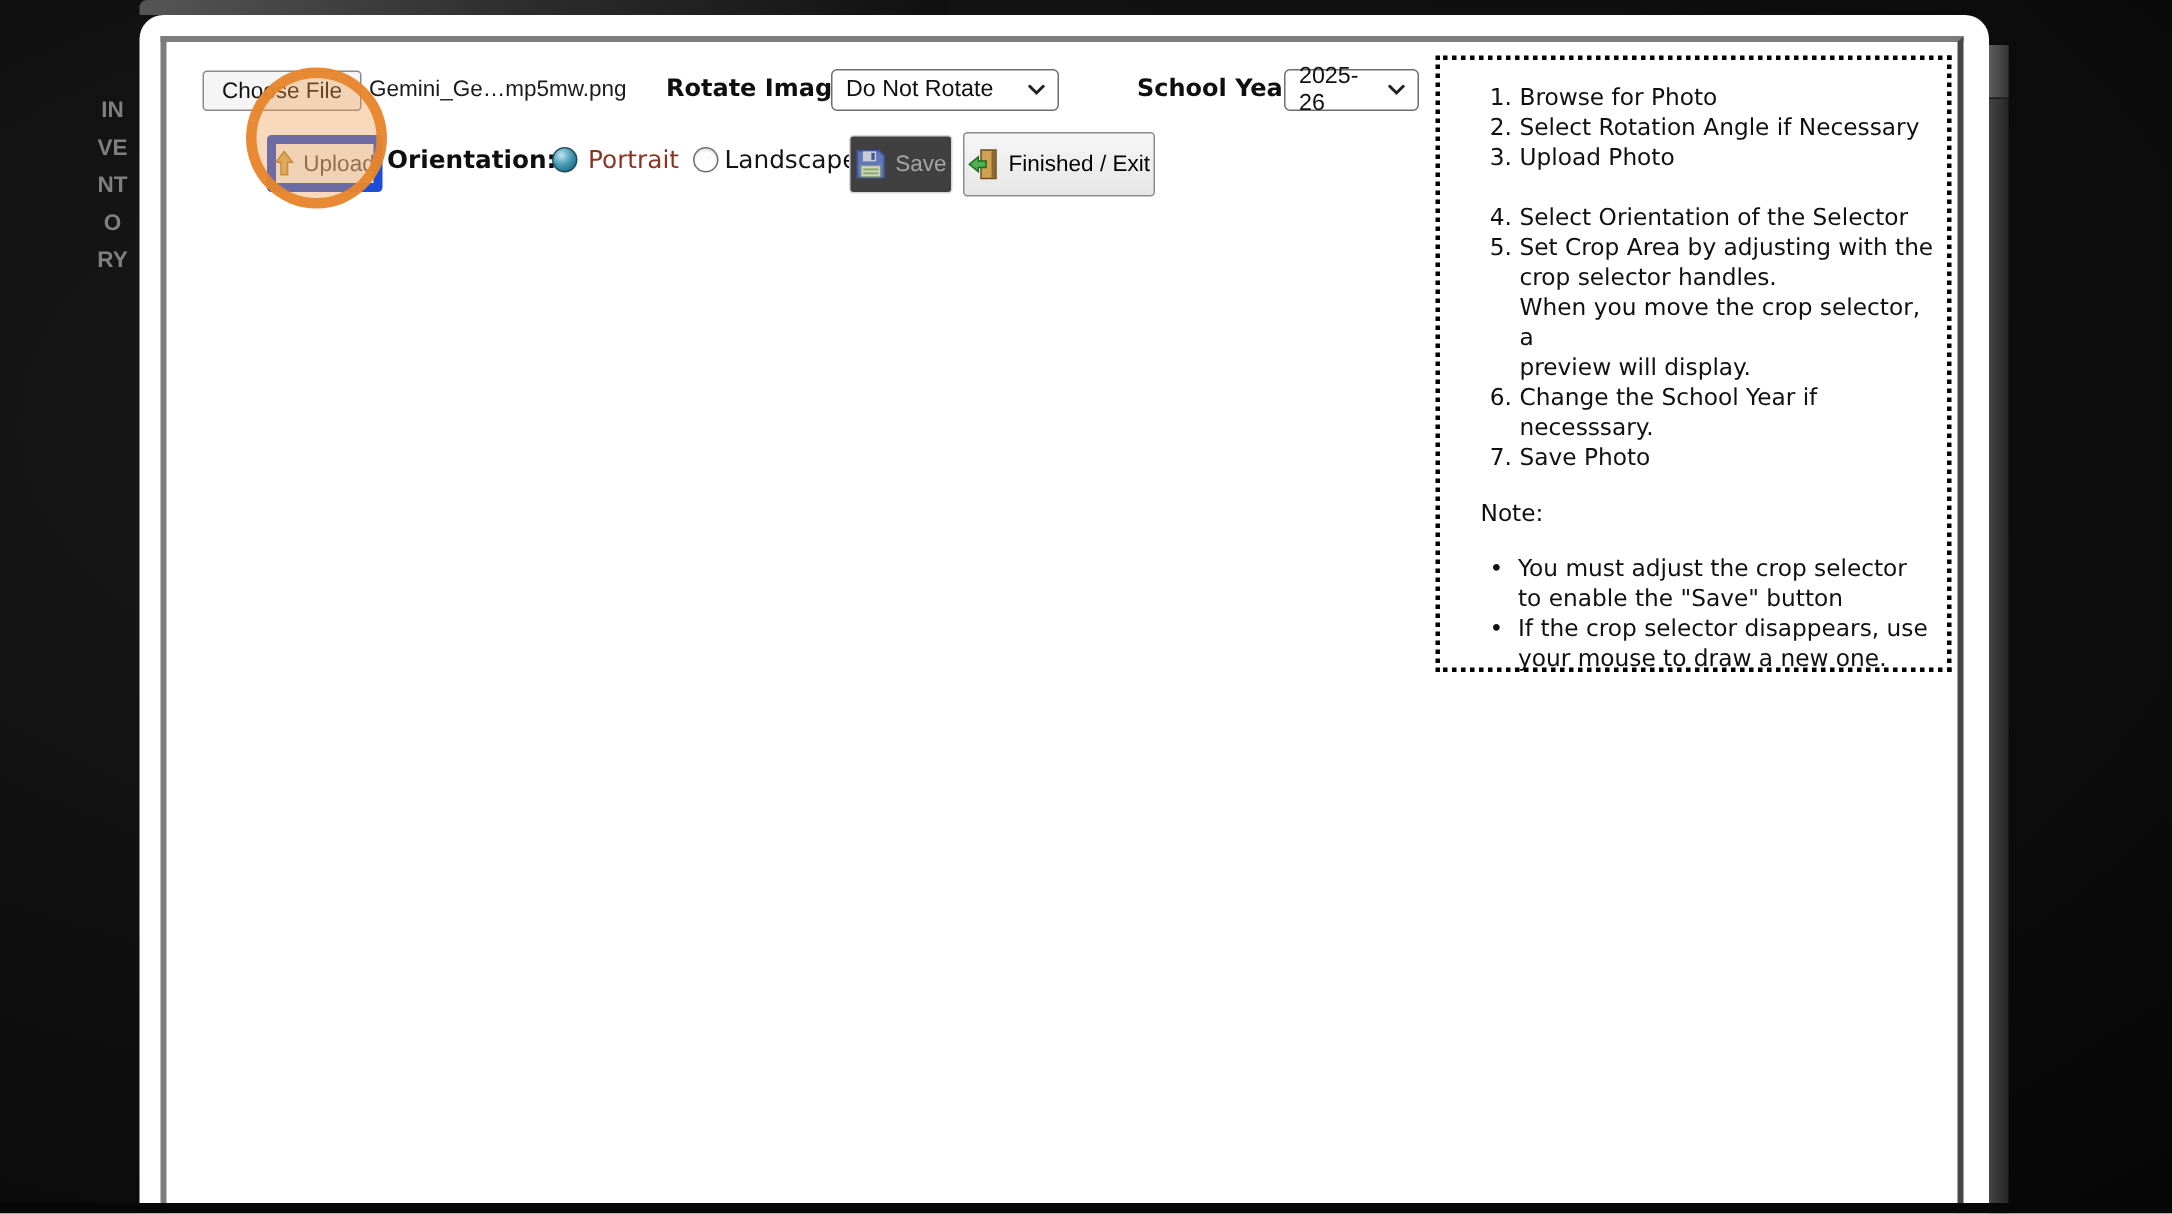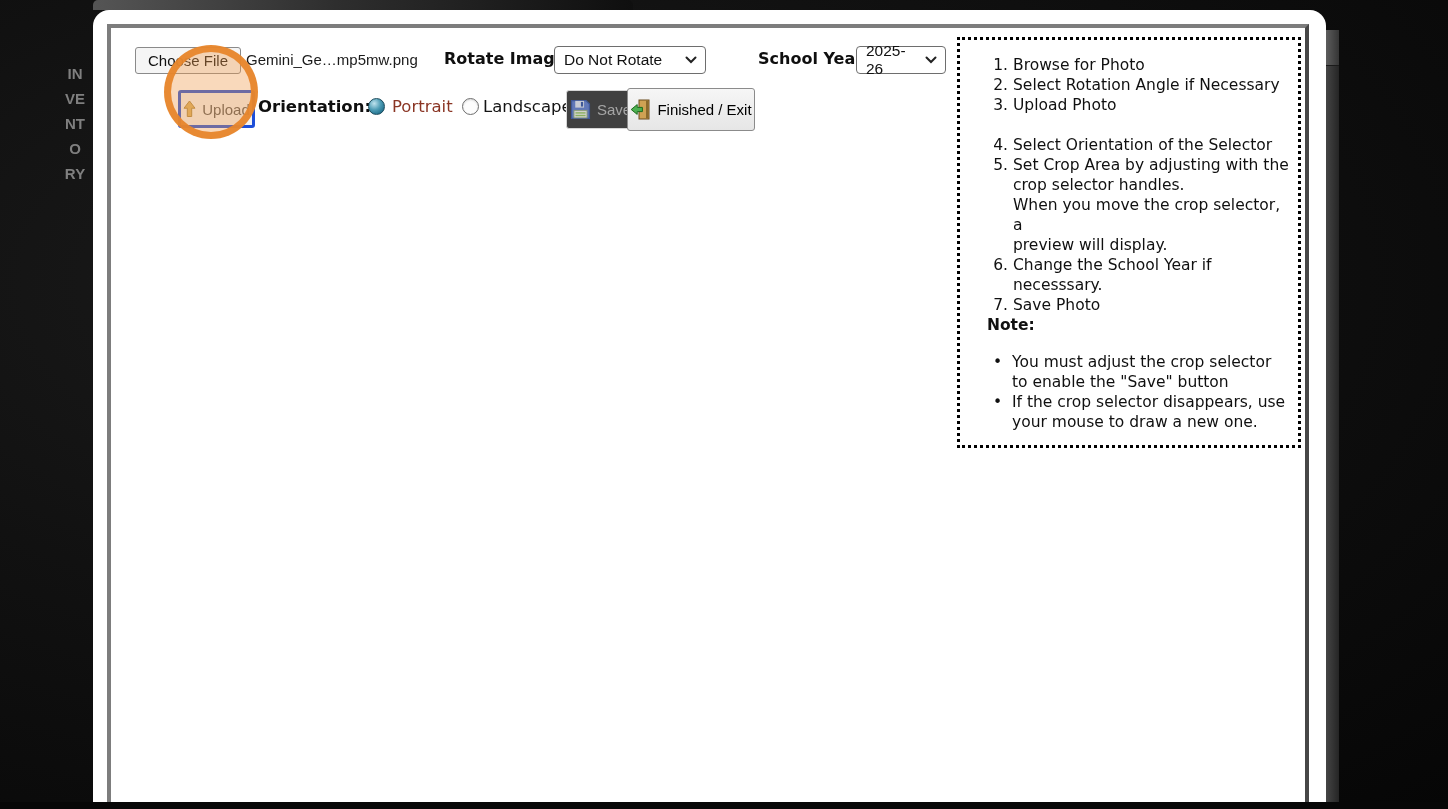--- a/index.html
+++ b/index.html
@@ -43,24 +43,24 @@
   .select { position:absolute; top:18px; height:28px; background:#fff; border:1px solid #6e6e6e;
     border-radius:4px; display:flex; align-items:center; justify-content:space-between;
     font-size:15.5px; color:#111; padding:0 8px 0 9px; cursor:pointer; }
   .sel-rotate { left:443px; width:152px; }
   .sel-year { left:745px; width:90px;gap:10px; }
 
   
   .btn { position:absolute; display:flex; align-items:center; justify-content:center;
     gap:6px; border-radius:3px; font-size:15px; cursor:pointer; }
   .btn-upload { left:67px; top:62px; width:77px; height:38px;
-    background:#f2f2f2; border:3px solid #1d4ed8; color:#555; }
+    background:#f2f2f2; border:6px solid #1d4ed8; color:#555; }
   .btn-save { left:455px; top:62px; width:69px; height:39px;
     background:#404040; border:1px solid #d6d6d6; color:#a5a5a5; cursor:default; }
-  .btn-finish { left:516px; top:60px; width:128px; height:43px;
+  .btn-finish { left:531px; top:60px; width:128px; height:43px;
     background:linear-gradient(#f6f6f6,#e6e6e6); border:1px solid #8b8b8b; color:#000; }
   .lbl-orient { left:147px; top:69px; font-size:16.5px; }
   .radio { position:absolute; width:17px; height:17px; border-radius:50%; cursor:pointer; }
   .radio-on { left:257px; top:70px; border:1px solid #1b4b5c;
     background:radial-gradient(circle at 35% 30%, #bfe3ee 0%, #4d9cb5 45%, #21708c 80%); }
   .radio-off { left:351px; top:70px; border:1px solid #6e6e6e; background:#fdfdfd;
     box-shadow:inset 0 1px 2px rgba(0,0,0,.15); }
   .rlabel { position:absolute; font-family:"DejaVu Sans",sans-serif; font-weight:normal;
     font-size:16.5px; cursor:pointer; }
   .lbl-portrait { left:281px; top:69px; color:#8a3524; }
@@ -72,21 +72,21 @@
     background:rgba(240,155,75,0.38); z-index:5; pointer-events:none; }
 
   
   .panel { position:absolute; left:846px; top:9px; width:344px; height:411px;
     border:3px dotted #000; background:#fff; padding:15px 8px 0 27px;
     font-family:"DejaVu Sans",sans-serif; font-size:15.5px; color:#101010; line-height:20px; }
   .step { display:flex; }
   .step .num { width:21px; text-align:right; flex:0 0 21px; }
   .step .txt { margin-left:5px; white-space:pre-line; }
   .step.gap { margin-top:20px; }
-  .note { font-weight:bold; }
+  .note { font-weight:normal; margin-top:17px; }
   .bullets { margin-top:17px; }
   .bullet-row { display:flex; }
   .bullet-row .dot { width:21px; flex:0 0 21px; text-align:center; }
   .bullet-row .dot::before { content:"•"; }
   .bullet-row .txt { margin-left:4px; white-space:pre-line; }
 
   .icon { display:inline-block; line-height:0; }
 </style>
 </head>
 <body>

